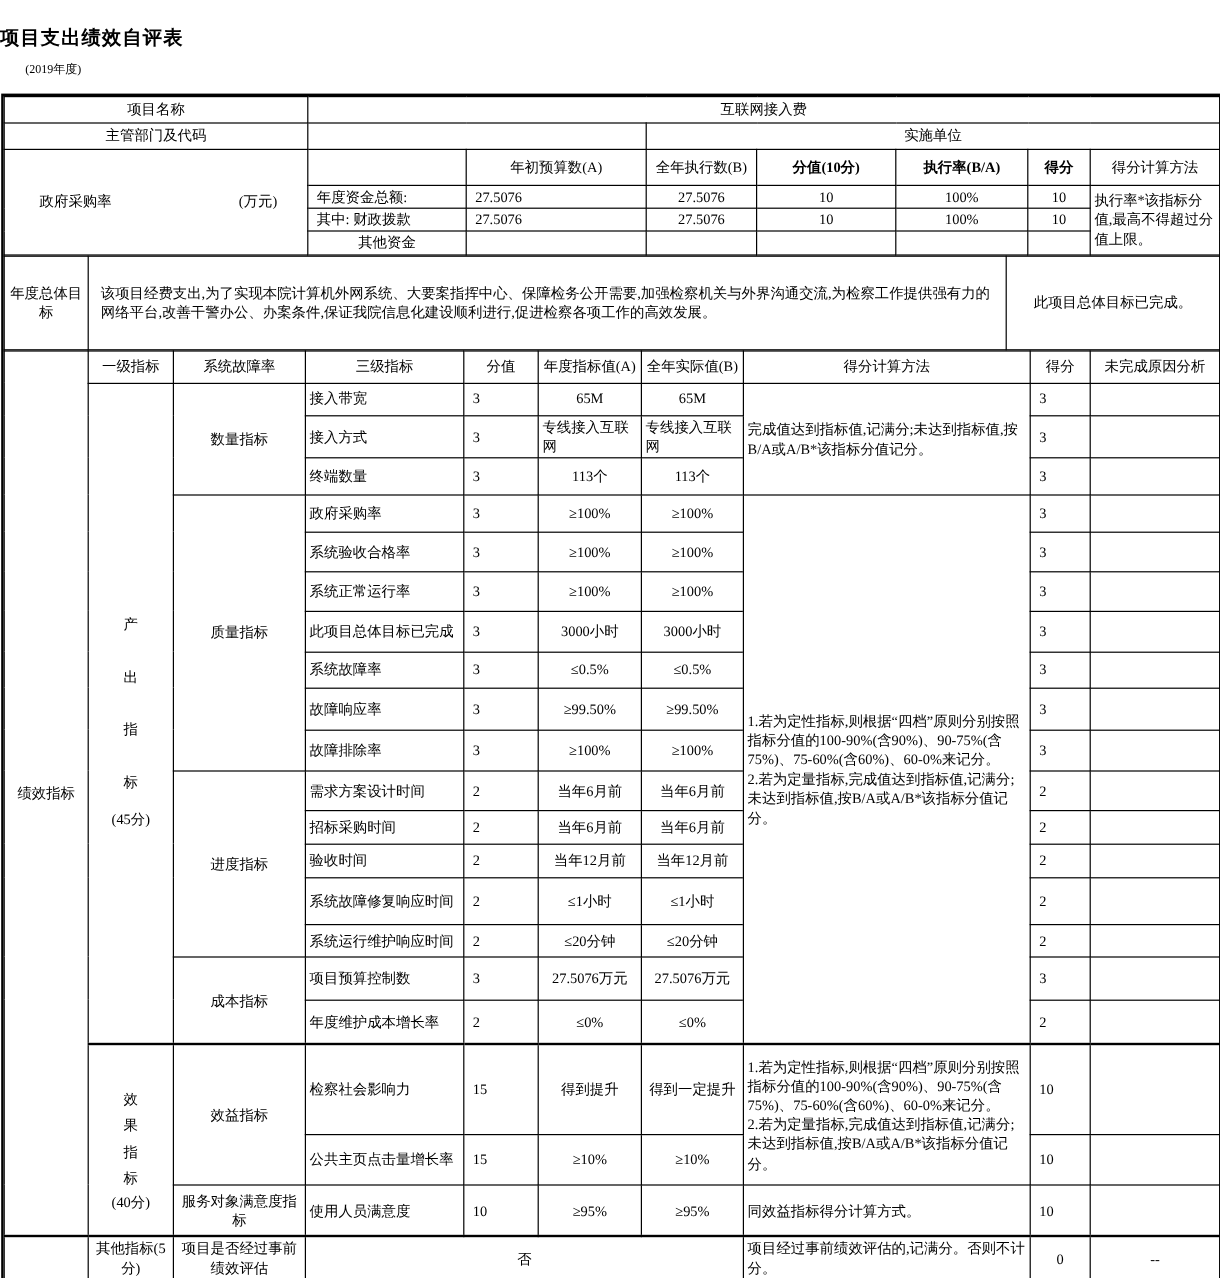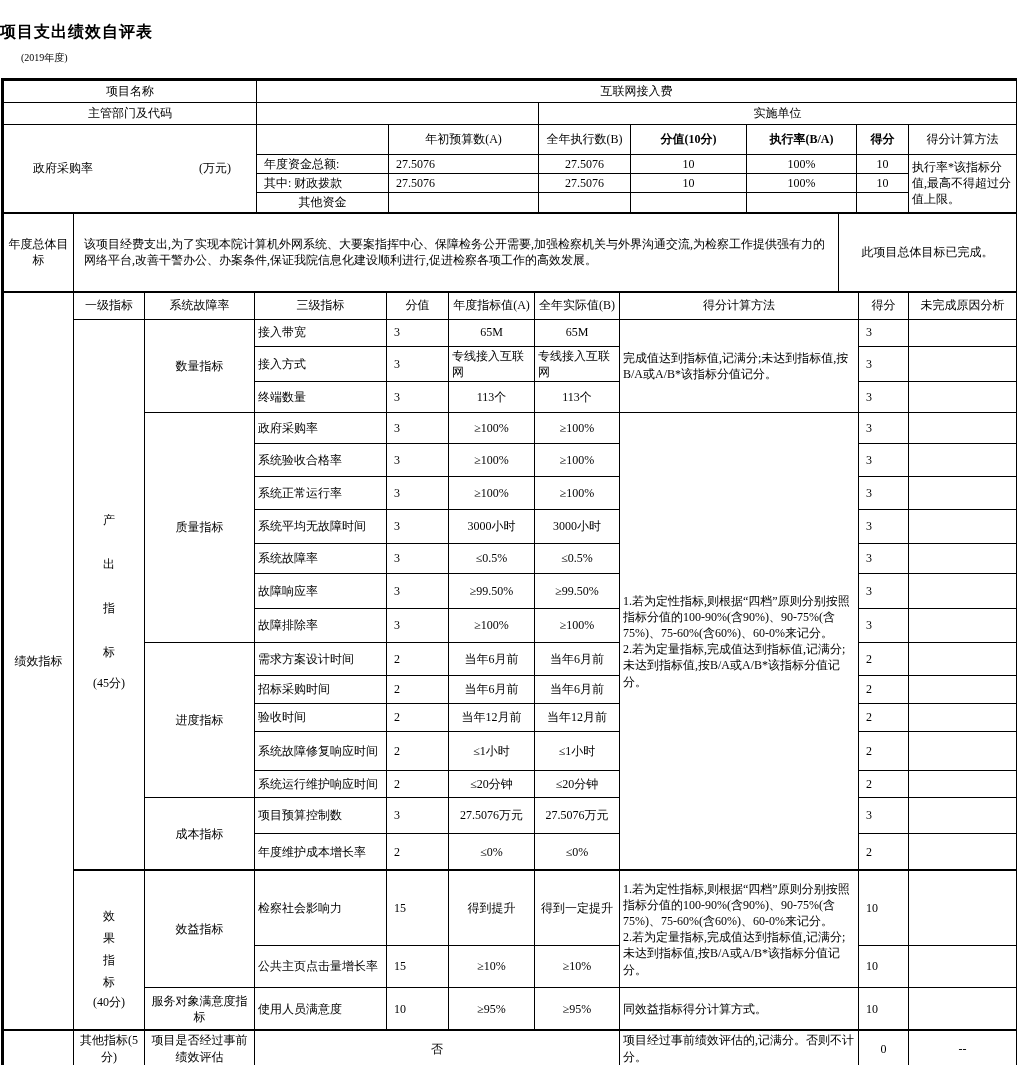--- a/index.html
+++ b/index.html
@@ -199,21 +199,21 @@
   </tr>
   <tr style="height:33px">
     <td class="l">系统正常运行率</td>
     <td class="l pad">3</td>
     <td class="c">≥100%</td>
     <td class="c">≥100%</td>
     <td class="l pad">3</td>
     <td></td>
   </tr>
   <tr style="height:34px">
-    <td class="l">系统平均无故障时间</td>
+    <td class="l">此项目总体目标已完成</td>
     <td class="l pad">3</td>
     <td class="c">3000小时</td>
     <td class="c">3000小时</td>
     <td class="l pad">3</td>
     <td></td>
   </tr>
   <tr style="height:30px">
     <td class="l">系统故障率</td>
     <td class="l pad">3</td>
     <td class="c">≤0.5%</td>

